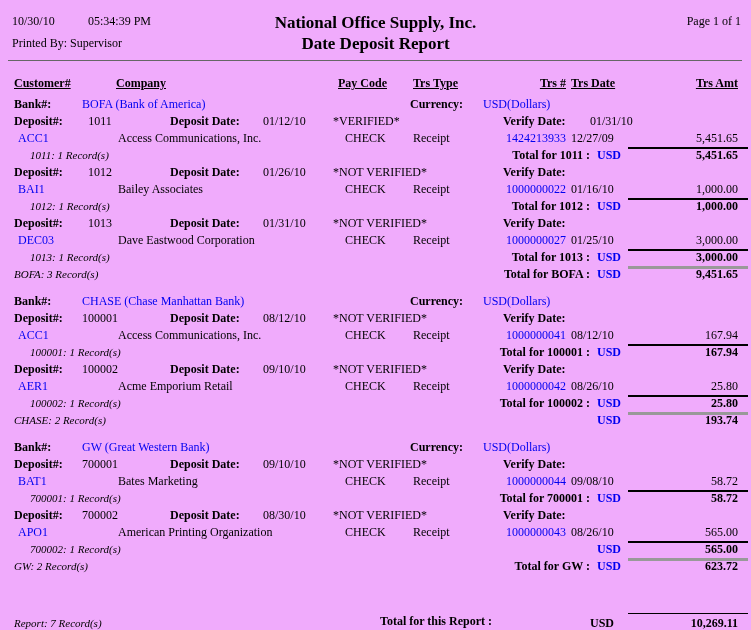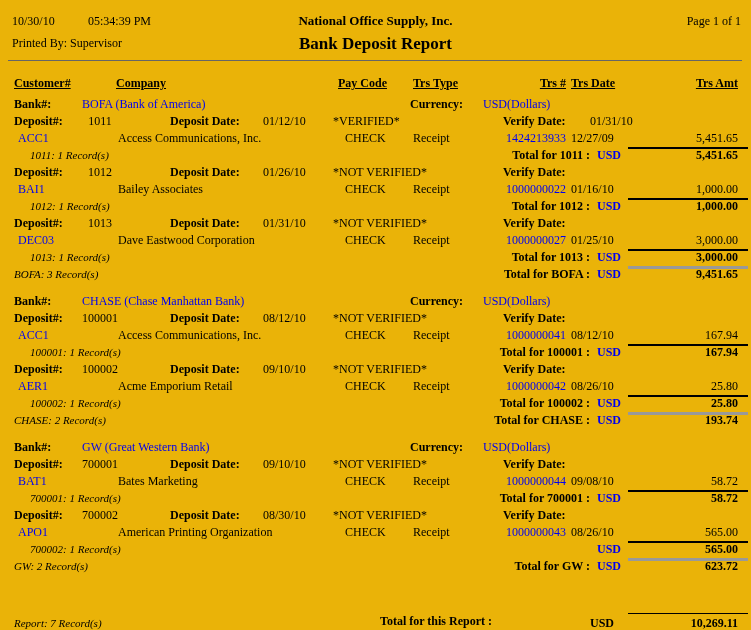--- a/index.html
+++ b/index.html
@@ -1,27 +1,27 @@
 <!DOCTYPE html>
 <html style="--blue: #0000f0; --line-gray: #999999;"><head>
 <meta charset="utf-8">
 <style>
   html,body{margin:0;padding:0;background:#fff;}
-  .page{position:relative;width:751px;height:630px;background:#eab308;overflow:hidden;
+  .page{position:relative;width:751px;height:630px;background:#f0abfc;overflow:hidden;
         font-family:"Liberation Serif","DejaVu Serif",serif;font-size:12px;color:#000;}
   .b{font-weight:bold;}
   .i{font-style:italic;font-size:11px;}
   .blue{color:var(--blue,#0000f0);}
   .pre{white-space:pre;}
 
   
   .hdr span{position:absolute;white-space:nowrap;}
   .hdr-date{left:12px;top:14px;}
   .hdr-time{left:88px;top:14px;}
-  .hdr-company{left:0;right:0;top:13px;text-align:center;font-weight:bold;font-size:13px;}
+  .hdr-company{left:0;right:0;top:13px;text-align:center;font-weight:bold;font-size:17px;}
   .hdr-page{right:10px;top:14px;}
   .hdr-printed{left:12px;top:36px;}
   .hdr-title{left:0;right:0;top:34px;text-align:center;font-weight:bold;font-size:17px;}
   .hdr-rule{position:absolute;left:8px;width:734px;top:60px;border-top:1px solid #666;}
 
   
   .ch{position:absolute;top:76px;font-weight:bold;text-decoration:underline;white-space:nowrap;}
   .ch-customer{left:14px;}
   .ch-company{left:116px;}
   .ch-paycode{left:338px;}
@@ -74,21 +74,21 @@
 <body>
 
 <div class="page">
 
   <div class="hdr">
     <span class="hdr-date">10/30/10</span>
     <span class="hdr-time">05:34:39 PM</span>
     <span class="hdr-company">National Office Supply, Inc.</span>
     <span class="hdr-page">Page 1 of 1</span>
     <span class="hdr-printed">Printed By: Supervisor</span>
-    <span class="hdr-title">Bank Deposit Report</span>
+    <span class="hdr-title">Date Deposit Report</span>
     <div class="hdr-rule"></div>
   </div>
 
   <div>
     <span class="ch ch-customer">Customer#</span>
     <span class="ch ch-company">Company</span>
     <span class="ch ch-paycode">Pay Code</span>
     <span class="ch ch-trstype">Trs Type</span>
     <span class="ch ch-trsnum">Trs #</span>
     <span class="ch ch-trsdate">Trs Date</span>
@@ -231,21 +231,20 @@
       </div>
       <div class="row">
         <span class="i c-records">100002: 1 Record(s)</span>
         <span class="b c-total-label pre">Total for   100002 :</span>
         <span class="b blue c-total-usd">USD</span>
         <span class="b c-amount">25.80</span>
         <div class="line-sub"></div>
       </div>
       <div class="row">
         <span class="i c-records-bank">CHASE: 2 Record(s)</span>
-        <span class="b c-total-label pre">Total for CHASE :</span>
         <span class="b blue c-total-usd">USD</span>
         <span class="b c-amount">193.74</span>
         <div class="line-bank"></div>
       </div>
       <div class="row gap">
         <span class="b c-bank-label">Bank#:</span>
         <span class="blue c-bank-desc">GW (Great Western Bank)</span>
         <span class="b c-curr-label">Currency:</span>
         <span class="blue c-curr-val">USD(Dollars)</span>
       </div>

